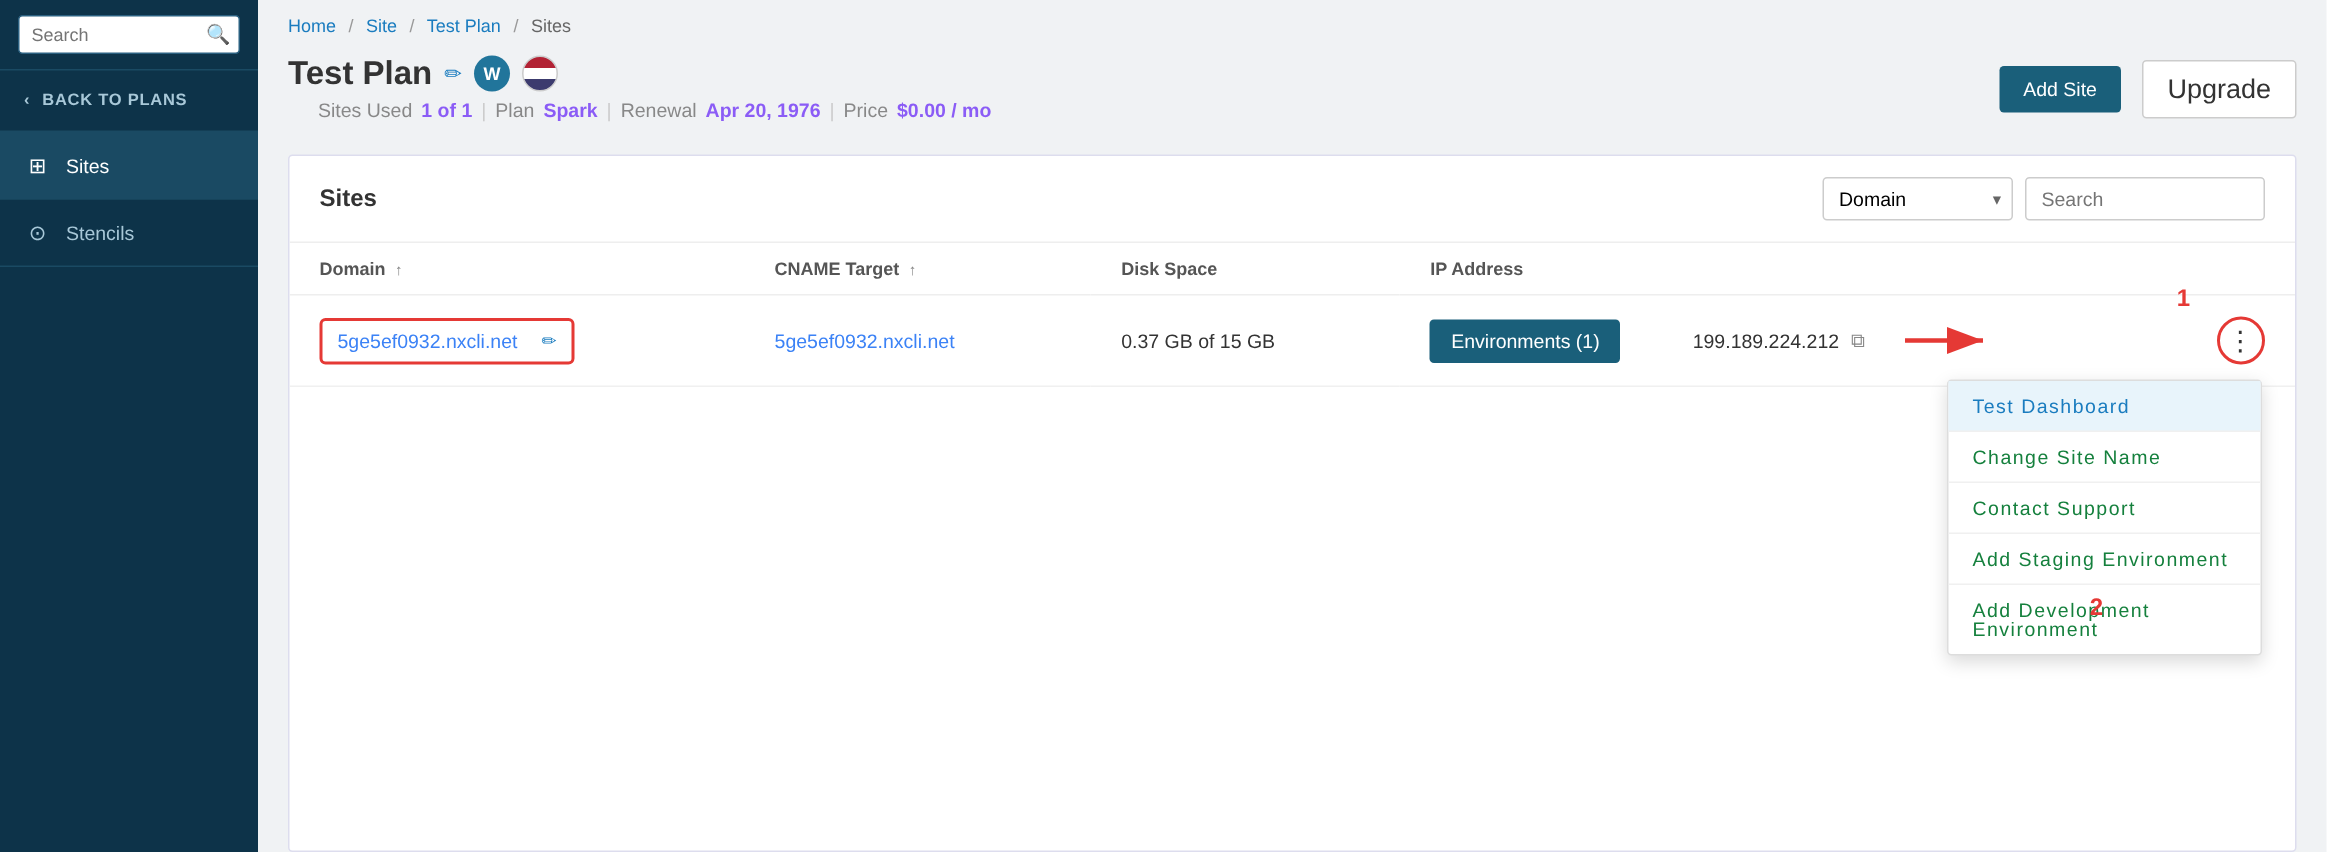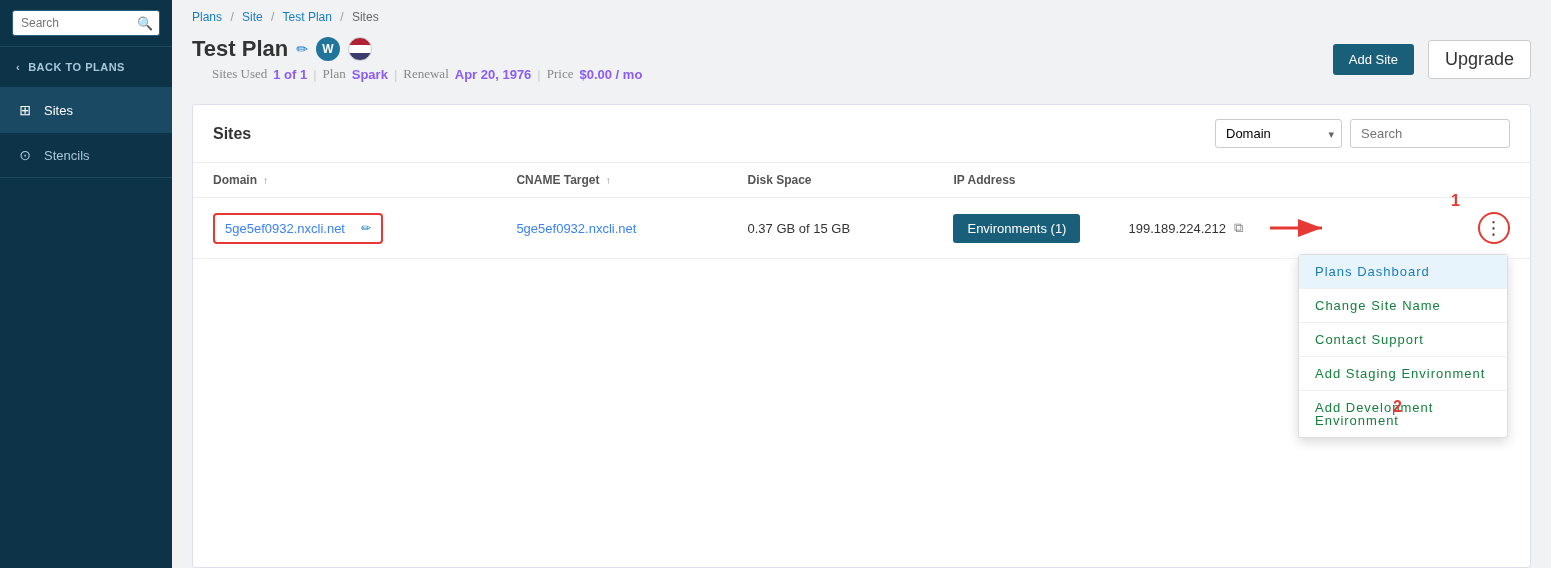--- a/index.html
+++ b/index.html
@@ -149,21 +149,21 @@
     .plan-meta {
       padding: 4px 20px 12px;
       font-size: 13px;
       color: #555;
       display: flex;
       align-items: center;
       gap: 6px;
     }
 
     .plan-meta .sep { color: #ccc; }
-    .plan-meta .label { color: #888; font-family: Liberation Serif, serif; }
+    .plan-meta .label { color: #888; }
     .plan-meta .value { font-weight: 600; color: #8b5cf6; }
 
     .header-actions {
       display: flex;
       gap: 14px;
       align-items: center;
       padding-top: 4px;
     }
 
     .btn-primary {
@@ -405,21 +405,21 @@
 
   <div class="sidebar-nav-item">
     <span class="sidebar-icon">⊙</span>
     <span>Stencils</span>
   </div>
 </div>
 
 <div class="main">
 
   <div class="breadcrumb">
-    <a href="#">Plans</a>
+    <a href="#">Home</a>
     <span class="sep">/</span>
     <a href="#">Site</a>
     <span class="sep">/</span>
     <a href="#">Test Plan</a>
     <span class="sep">/</span>
     <span>Sites</span>
   </div>
 
   <div class="page-header">
     <div>
@@ -518,21 +518,21 @@
                     <polygon points="0 0, 8 3, 0 6" fill="#e53935"></polygon>
                   </marker>
                 </defs>
                 <line x1="0" y1="10" x2="52" y2="10" stroke="#e53935" stroke-width="3" marker-end="url(#arrowhead)"></line>
               </svg>
               <span class="step-number" style="position:absolute; right:42px; top:-20px; font-size:16px; font-weight:700; color:#e53935;">1</span>
               <div class="three-dots-btn" style="position:relative;">
                 ⋮
                 
                 <div class="dropdown-menu">
-                  <div class="dropdown-item active">Plans Dashboard</div>
+                  <div class="dropdown-item active">Test Dashboard</div>
                   <div class="dropdown-item">Change Site Name</div>
                   <div class="dropdown-item">Contact Support</div>
                   <div class="dropdown-item">Add Staging Environment</div>
                   <div class="dropdown-item">Add Development Environment</div>
                 </div>
               </div>
             </div>
 
             <span class="step-number" style="position:absolute; right:120px; top:200px; font-size:16px; font-weight:700; color:#e53935; z-index:200;">2</span>
           </td>

